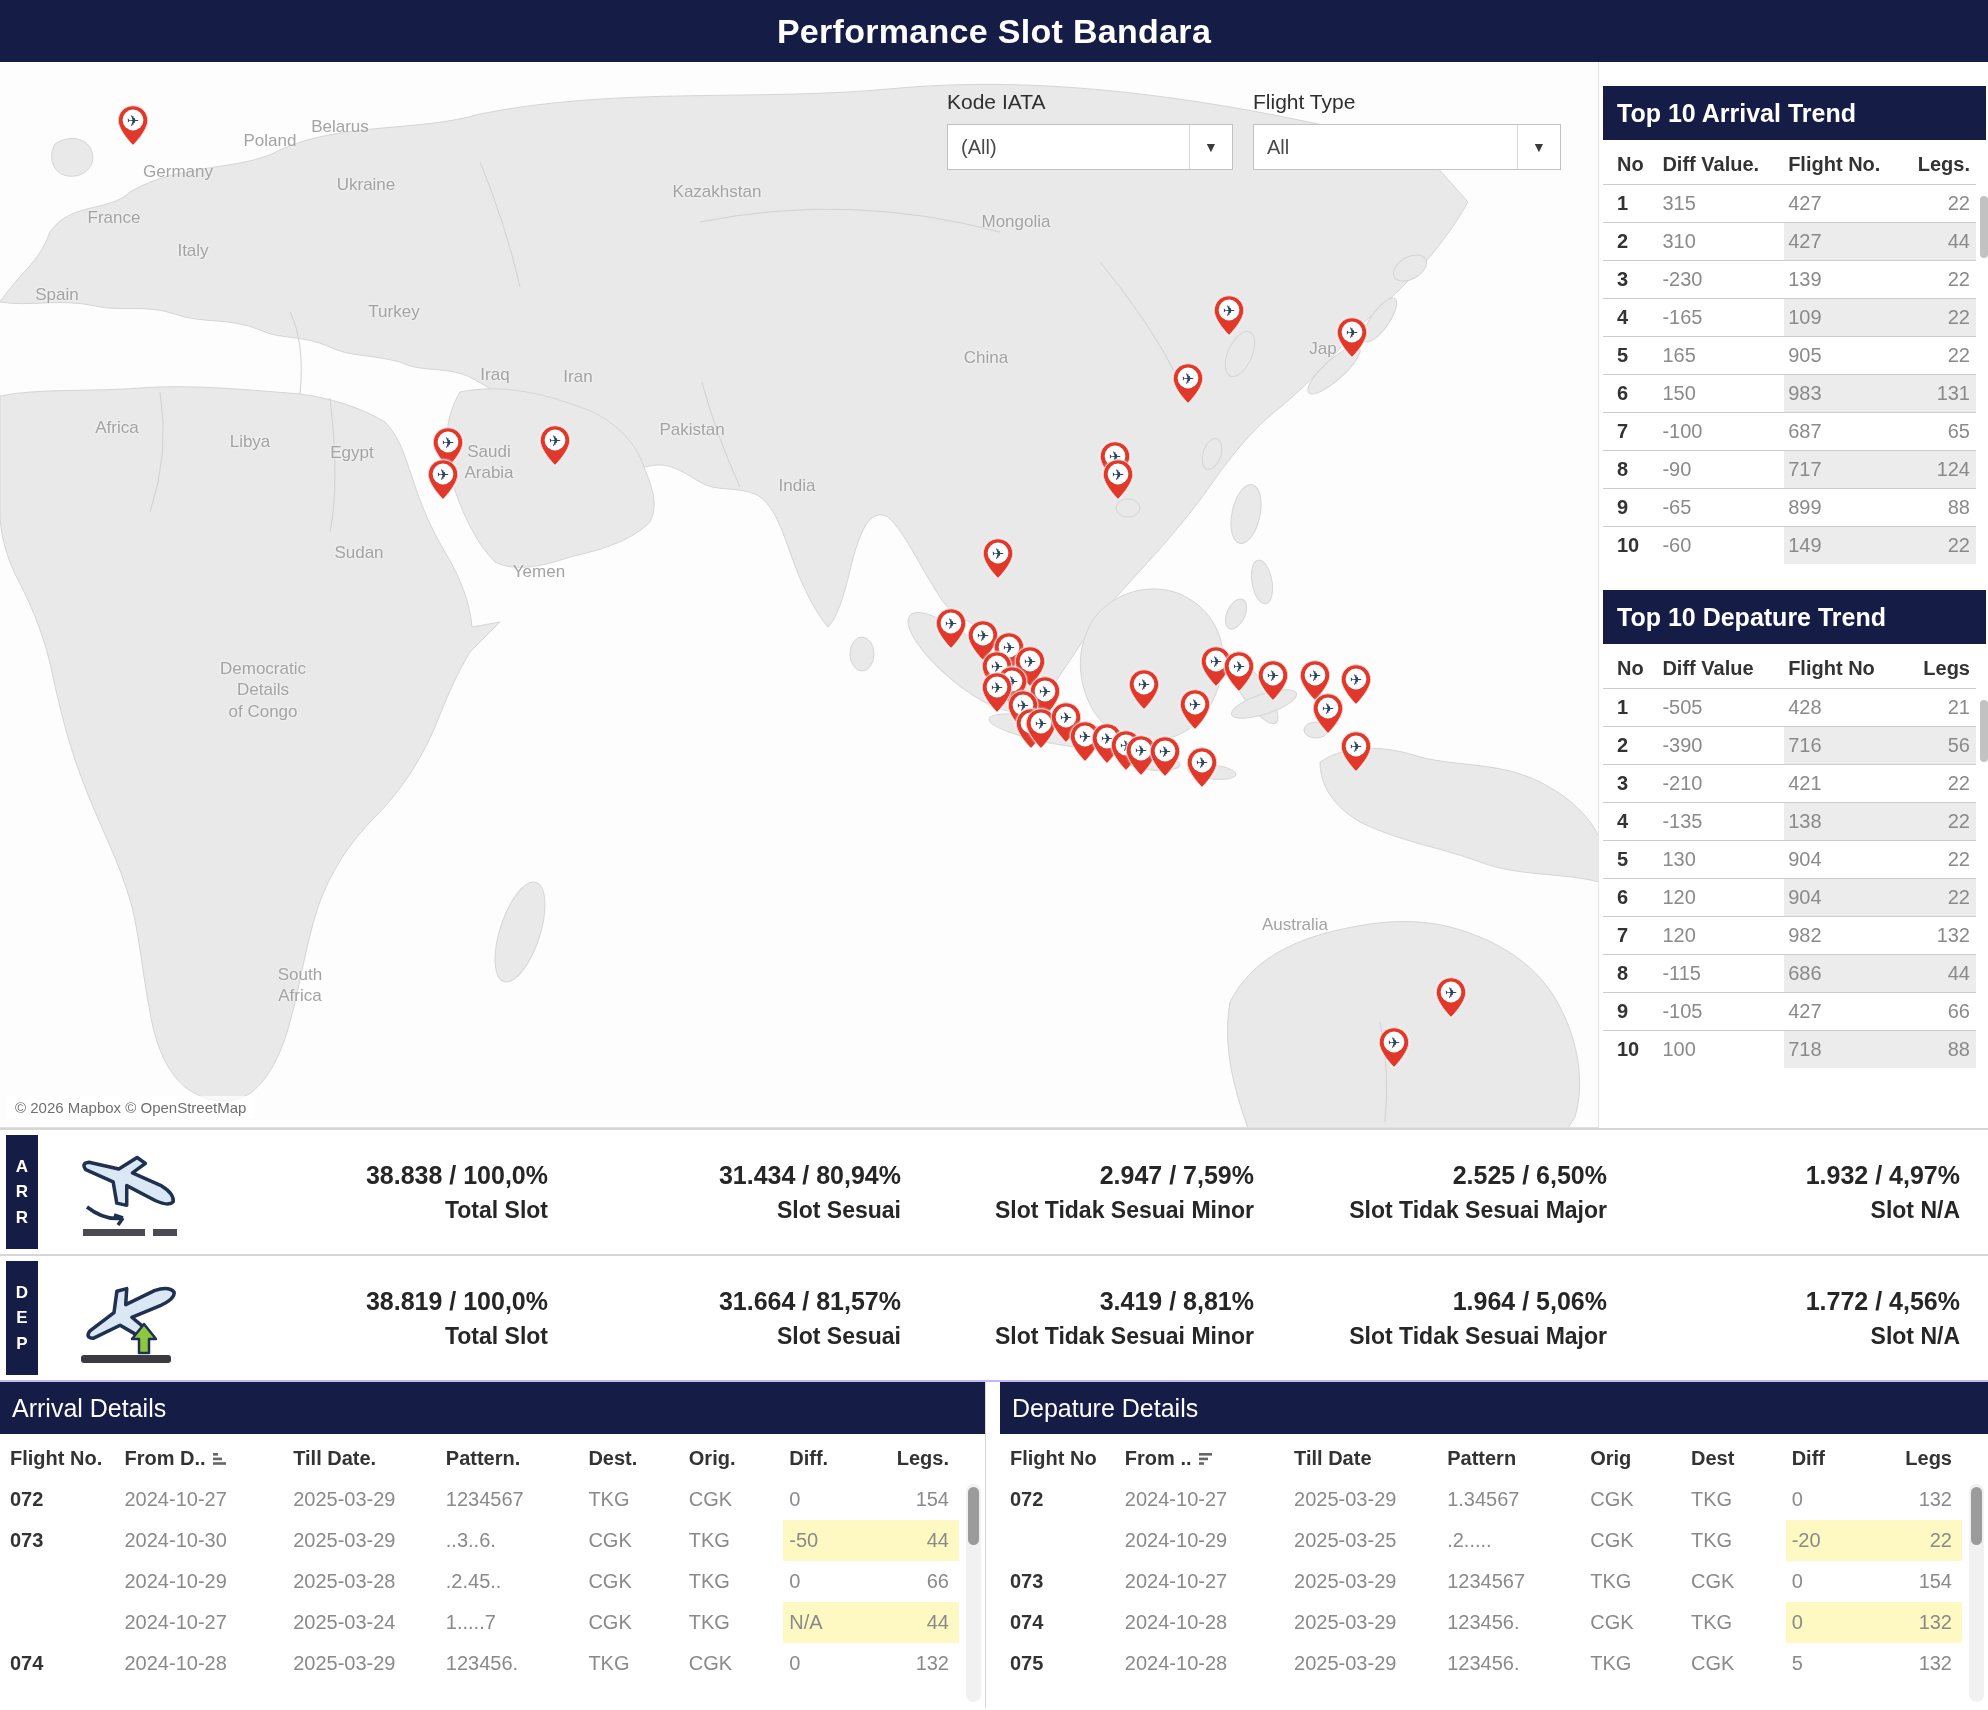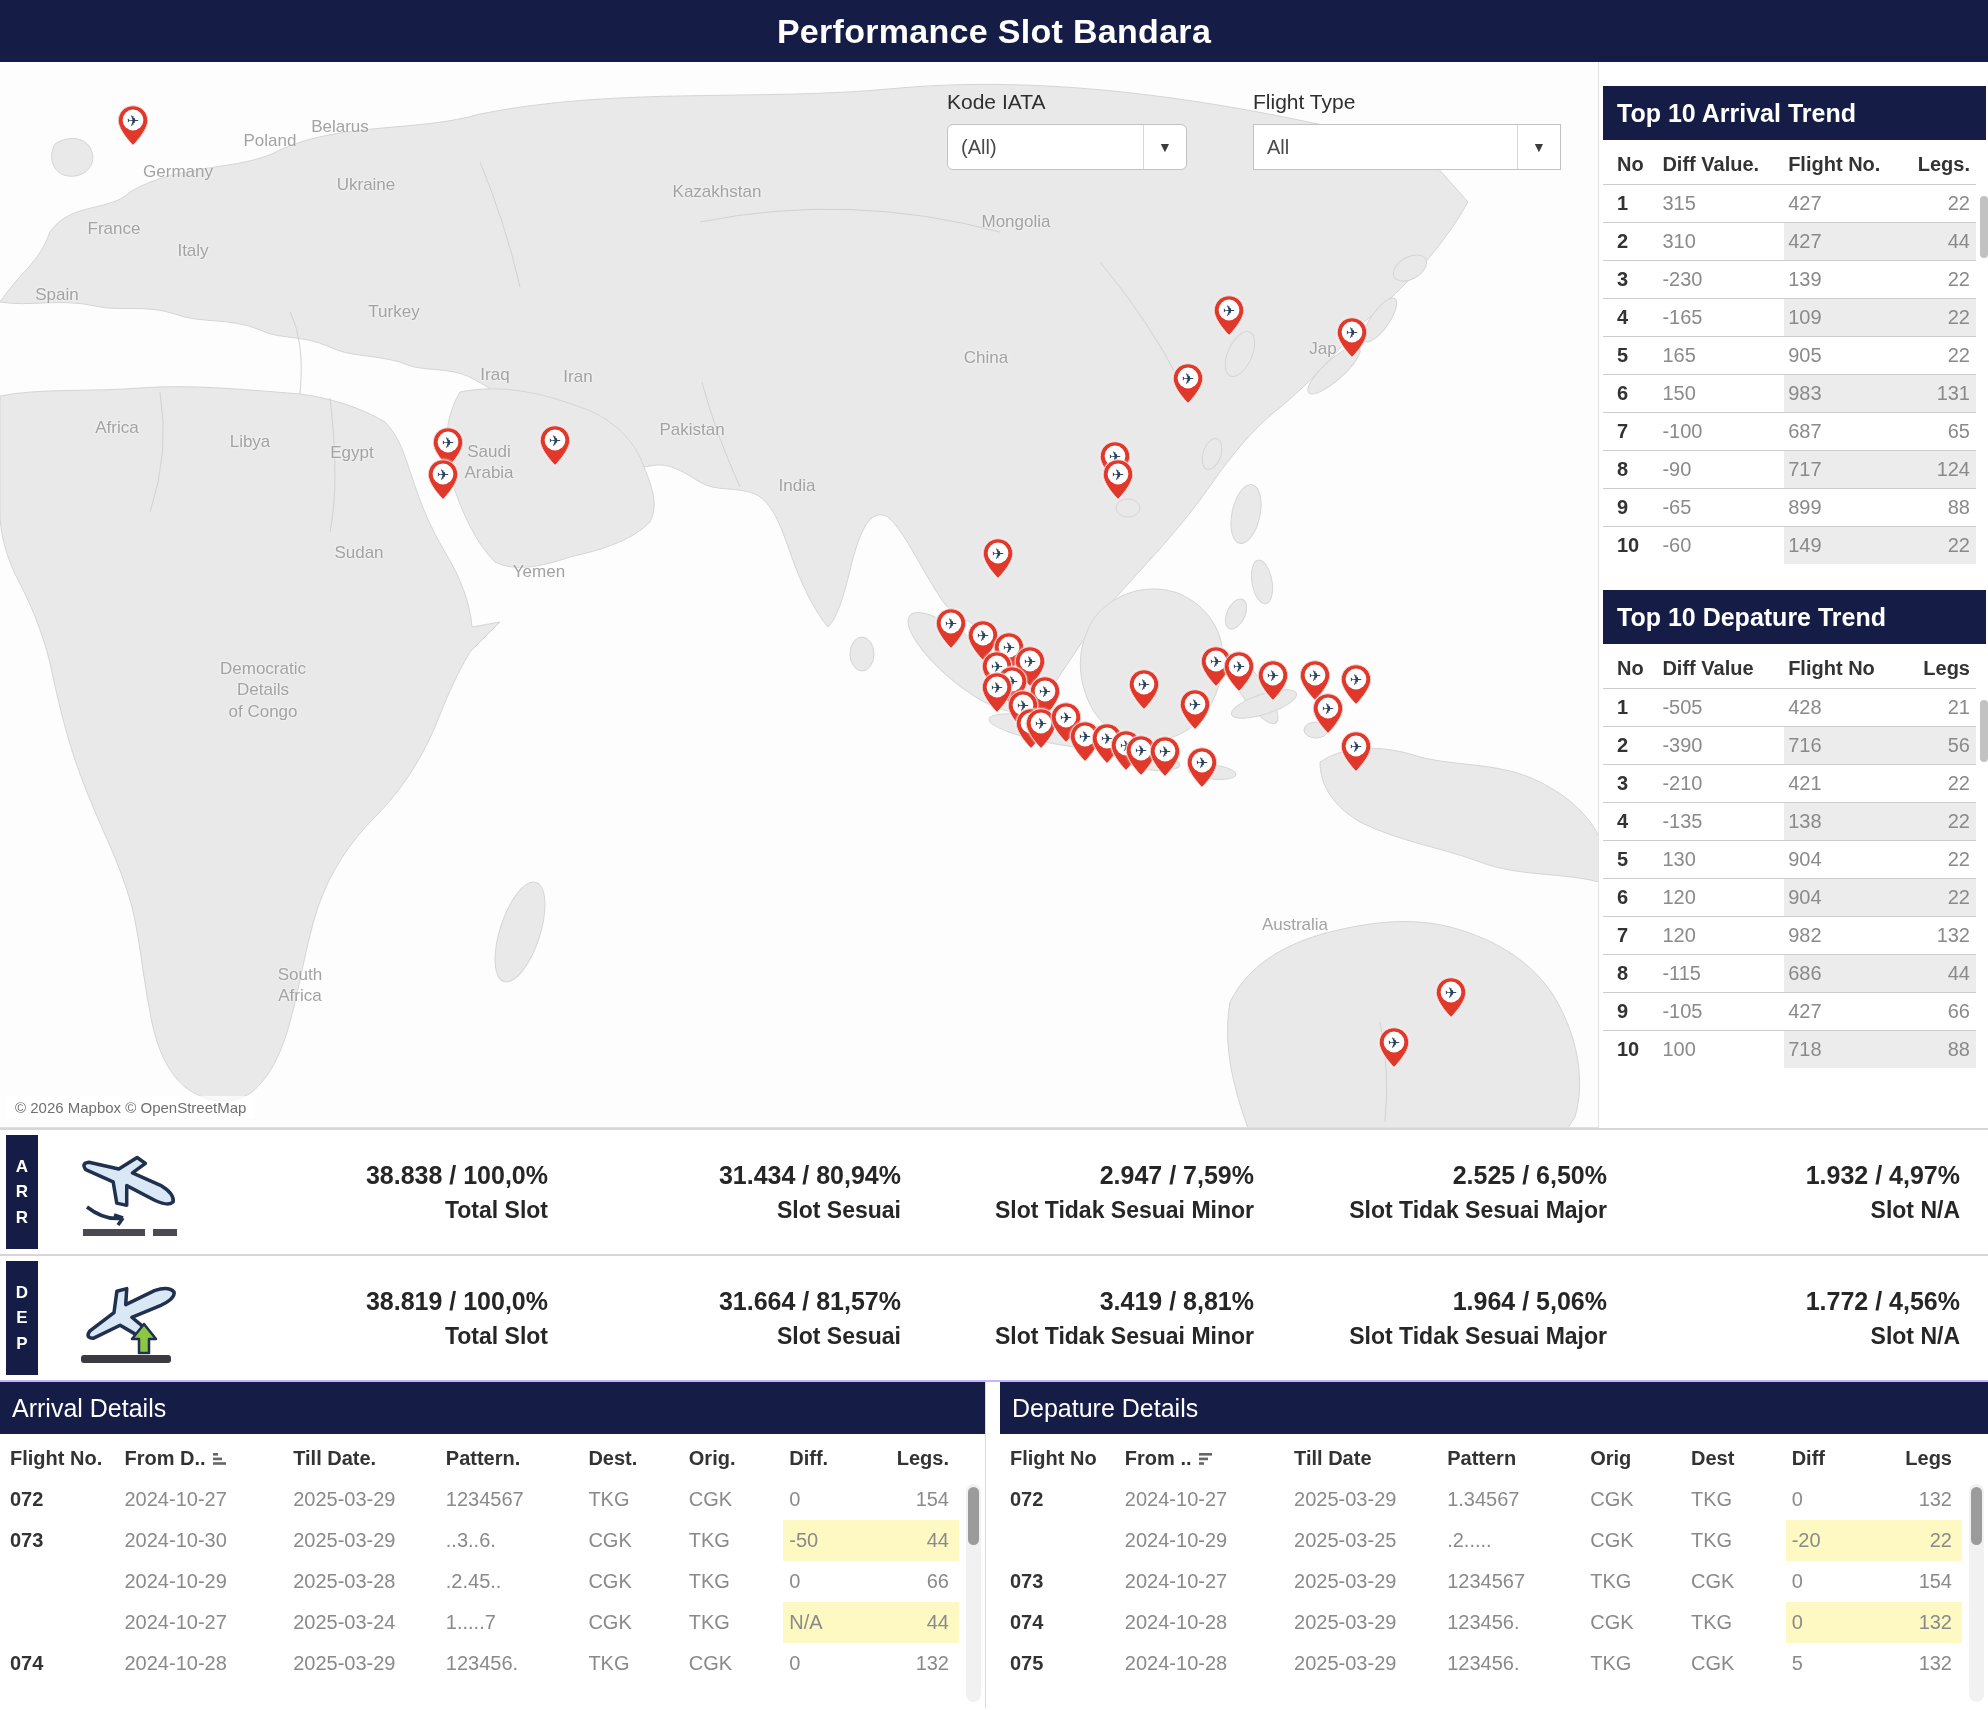--- a/index.html
+++ b/index.html
@@ -194,21 +194,21 @@
       </g>
     </svg>
 
     <div id="map-labels">
         <span class="map-label" style="left: 178px; top: 110px;">Germany</span>
         <span class="map-label" style="left: 270px; top: 79px;">Poland</span>
         <span class="map-label" style="left: 340px; top: 65px;">Belarus</span>
         <span class="map-label" style="left: 366px; top: 123px;">Ukraine</span>
         <span class="map-label" style="left: 717px; top: 130px;">Kazakhstan</span>
         <span class="map-label" style="left: 1016px; top: 160px;">Mongolia</span>
-        <span class="map-label" style="left: 114px; top: 156px; margin-top: 11px;">France</span>
+        <span class="map-label" style="left: 114px; top: 156px;">France</span>
         <span class="map-label" style="left: 193px; top: 189px;">Italy</span>
         <span class="map-label" style="left: 57px; top: 233px;">Spain</span>
         <span class="map-label" style="left: 394px; top: 250px;">Turkey</span>
         <span class="map-label" style="left: 986px; top: 296px;">China</span>
         <span class="map-label" style="left: 495px; top: 313px;">Iraq</span>
         <span class="map-label" style="left: 578px; top: 315px;">Iran</span>
         <span class="map-label" style="left: 692px; top: 368px;">Pakistan</span>
         <span class="map-label" style="left: 797px; top: 424px;">India</span>
         <span class="map-label" style="left: 489px; top: 400px;">Saudi
 Arabia</span>
@@ -495,21 +495,21 @@
         <div class="pin" style="left: 1394px; top: 1006px;">
           <svg viewBox="0 0 31 41" width="31" height="41">
   <path d="M15.5 0.8C7.2 0.8 0.8 7.3 0.8 15.5 c0 10.2 14.7 24.7 14.7 24.7 s14.7-14.5 14.7-24.7 C30.2 7.3 23.8 0.8 15.5 0.8z" fill="#e0392b" stroke="#f3d2cd" stroke-width="1"></path>
   <circle cx="15.5" cy="15" r="10.4" fill="#fff"></circle>
           </svg>
           <span class="pin-plane">✈</span>
         </div>
       </div>
 
     <div class="filter-label" style="left:947px; top:28px;">Kode IATA</div>
-    <div class="dropdown" style="left:947px; top:62px; width:240px;border-radius:6px;">
+    <div class="dropdown" style="left:947px; top:62px; width:286px;">
       <div class="dd-value">(All)</div>
       <div class="dd-caret">▼</div>
     </div>
     <div class="filter-label" style="left:1253px; top:28px;">Flight Type</div>
     <div class="dropdown" style="left:1253px; top:62px; width:308px;">
       <div class="dd-value">All</div>
       <div class="dd-caret">▼</div>
     </div>
 
     <div class="attribution">© 2026 Mapbox © OpenStreetMap</div>

